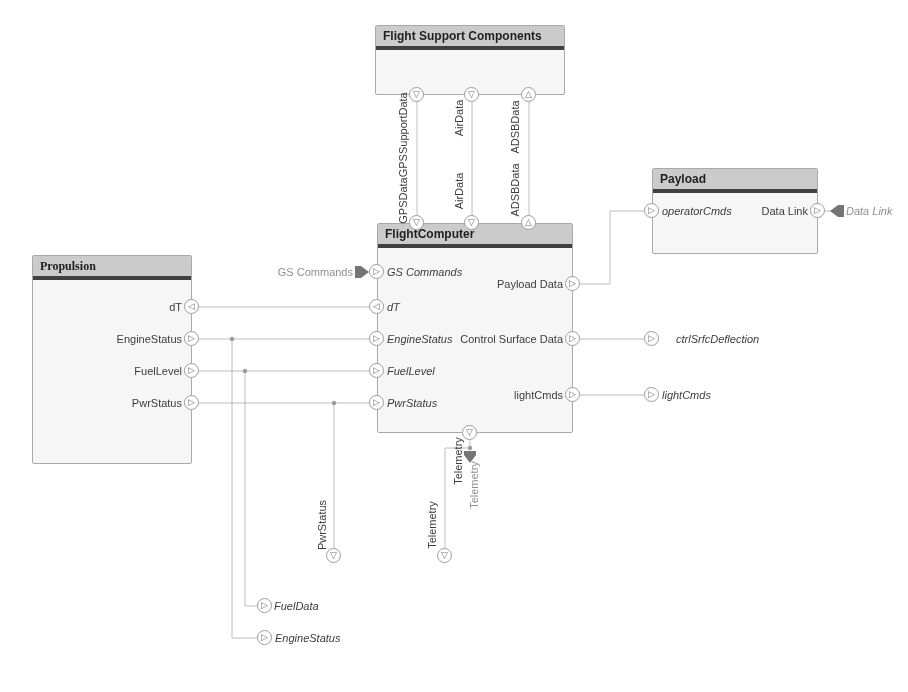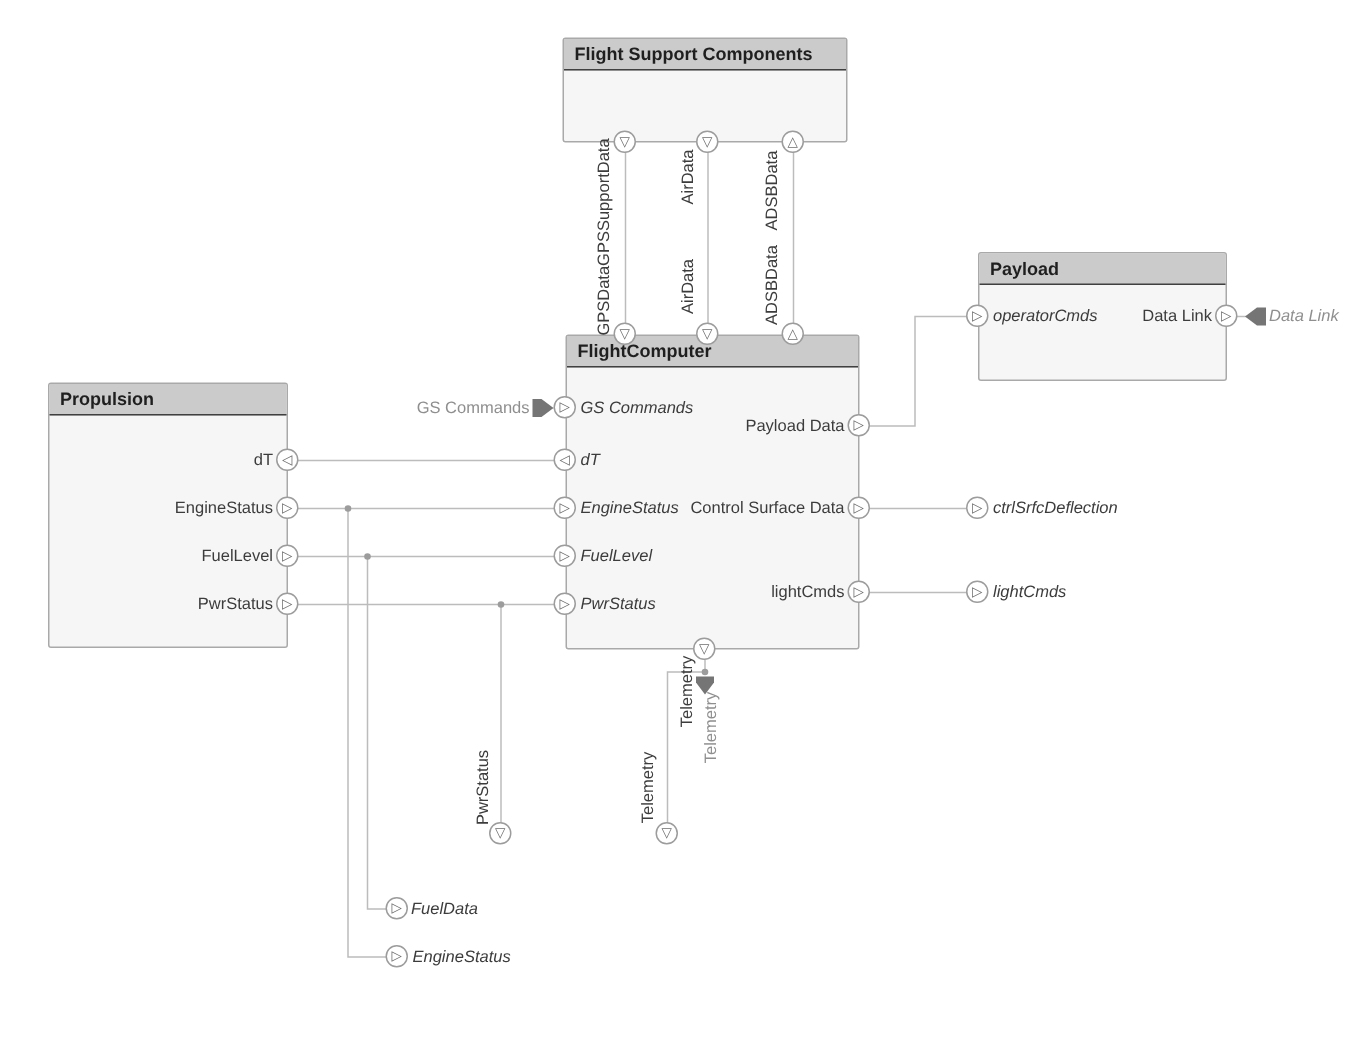--- a/index.html
+++ b/index.html
@@ -5,21 +5,21 @@
   html,body{margin:0;padding:0;background:#ffffff;}
   #canvas{
     position:relative;width:908px;height:692px;background:#ffffff;overflow:hidden;
     font-family:"Liberation Sans","DejaVu Sans",sans-serif;
   }
   .block{
     position:absolute;background:#f6f6f6;border:1px solid #a9a9a9;border-radius:2px;
     box-sizing:border-box;z-index:2;
   }
   .block-header{
-    height:20px;background:#cbcbcb;border-bottom:1px solid #404040;
+    height:20px;background:#cbcbcb;border-bottom:4px solid #404040;
     display:flex;align-items:center;padding:0 7px;
     font-weight:bold;font-size:12px;color:#1f1f1f;white-space:nowrap;overflow:hidden;
   }
   .wires{position:absolute;left:0;top:0;z-index:3;}
   .port{
     position:absolute;width:15px;height:15px;margin-left:-8px;margin-top:-8px;
     background:#ffffff;border:1px solid #9c9c9c;border-radius:50%;
     display:flex;align-items:center;justify-content:center;
     font-size:9px;line-height:1;color:#6f6f6f;box-sizing:border-box;z-index:4;
   }
@@ -39,21 +39,21 @@
       <span>Flight Support Components</span>
     </div>
   </div>
 
   <div class="block" style="left:377px;top:223px;width:196px;height:210px;">
     <div class="block-header">
       <span>FlightComputer</span>
     </div>
   </div>
 
-  <div class="block" style="left:32px;top:255px;width:160px;height:177px;">
+  <div class="block" style="left:32px;top:255px;width:160px;height:209px;font-family:Liberation Serif, serif;">
     <div class="block-header">
       <span>Propulsion</span>
     </div>
   </div>
 
   <div class="block" style="left:652px;top:168px;width:166px;height:86px;">
     <div class="block-header">
       <span>Payload</span>
     </div>
   </div>
@@ -193,21 +193,21 @@
   <span class="lbl right" style="left:563px;top:395px;">lightCmds</span>
 
   <span class="lbl right" style="left:182px;top:307px;">dT</span>
   <span class="lbl right" style="left:182px;top:339px;">EngineStatus</span>
   <span class="lbl right" style="left:182px;top:371px;">FuelLevel</span>
   <span class="lbl right" style="left:182px;top:403px;">PwrStatus</span>
 
   <span class="lbl left" style="left:662px;top:211px;">operatorCmds</span>
   <span class="lbl right" style="left:808px;top:211px;">Data Link</span>
 
-  <span class="lbl left" style="left:662px;top:339px;">ctrlSrfcDeflection</span>
+  <span class="lbl left" style="left:676px;top:339px;">ctrlSrfcDeflection</span>
   <span class="lbl left" style="left:662px;top:395px;">lightCmds</span>
 
   <span class="lbl left" style="left:274px;top:606px;">FuelData</span>
   <span class="lbl left" style="left:275px;top:638px;">EngineStatus</span>
 
   <span class="lbl rot" style="left:403px;top:158px;">GPSDataGPSSupportData</span>
   <span class="lbl rot" style="left:459px;top:118px;">AirData</span>
   <span class="lbl rot" style="left:459px;top:191px;">AirData</span>
   <span class="lbl rot" style="left:515px;top:127px;">ADSBData</span>
   <span class="lbl rot" style="left:515px;top:190px;">ADSBData</span>

